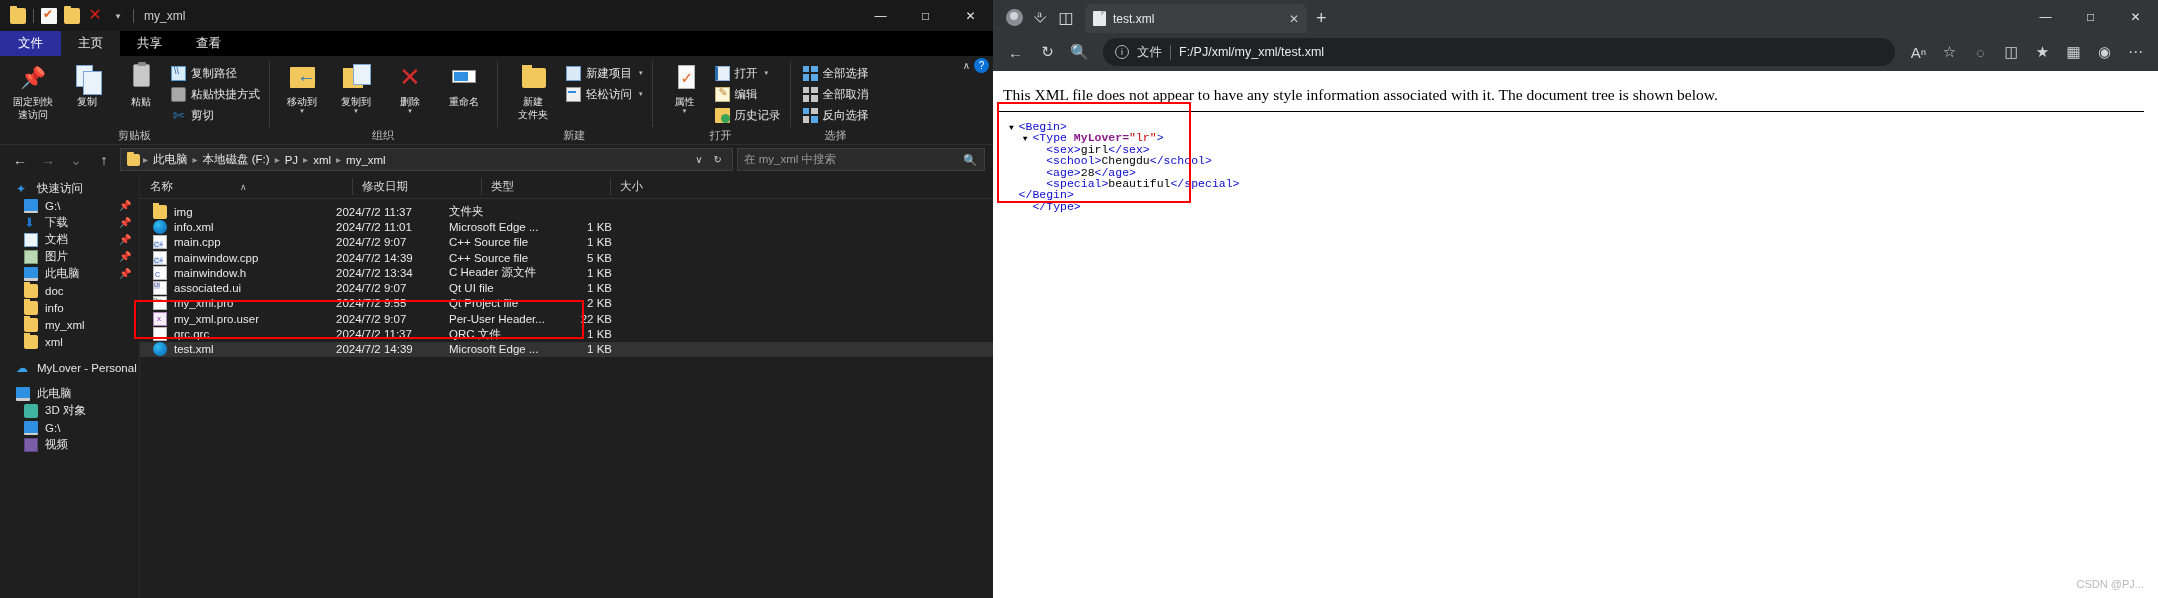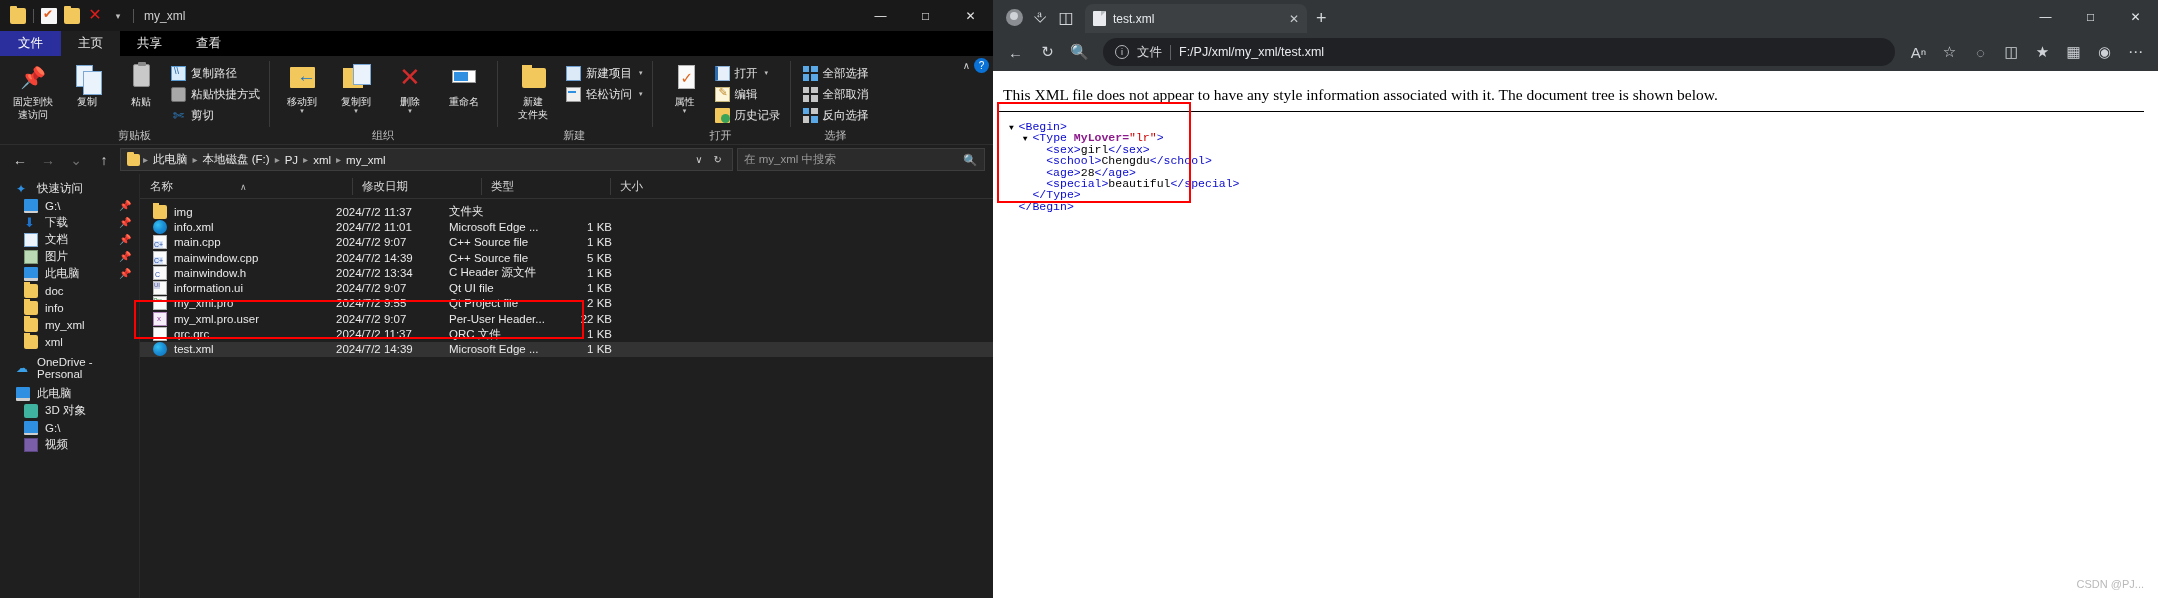--- a/index.html
+++ b/index.html
@@ -462,21 +462,21 @@
             <span class="ni ni-folder"></span>
             <span>my_xml</span>
           </div>
         <div class="navitem indent">
             <span class="ni ni-folder"></span>
             <span>xml</span>
           </div>
         <div class="navgap"></div>
         <div class="navitem">
             <span class="ni"><span class="ni-cloud">☁</span></span>
-            <span>OneDrive - Personal</span>
+            <span>MyLover - Personal</span>
           </div>
         <div class="navgap"></div>
         <div class="navitem">
             <span class="ni ni-pc"></span>
             <span>此电脑</span>
           </div>
         <div class="navitem indent">
             <span class="ni ni-3d"></span>
             <span>3D 对象</span>
           </div>
@@ -528,21 +528,21 @@
             </div>
           <div class="frow">
               <span class="fi fi-h"></span>
               <span class="fname">mainwindow.h</span>
               <span class="fdate">2024/7/2 13:34</span>
               <span class="ftype">C Header 源文件</span>
               <span class="fsize">1 KB</span>
             </div>
           <div class="frow">
               <span class="fi fi-ui"></span>
-              <span class="fname">information.ui</span>
+              <span class="fname">associated.ui</span>
               <span class="fdate">2024/7/2 9:07</span>
               <span class="ftype">Qt UI file</span>
               <span class="fsize">1 KB</span>
             </div>
           <div class="frow">
               <span class="fi fi-pro"></span>
               <span class="fname">my_xml.pro</span>
               <span class="fdate">2024/7/2 9:55</span>
               <span class="ftype">Qt Project file</span>
               <span class="fsize">2 KB</span>
@@ -621,20 +621,20 @@
     <div class="b-content">
       <div class="xml-note">This XML file does not appear to have any style information associated with it. The document tree is shown below.</div>
       <div class="xml-rule"></div>
       <div class="xml-tree" id="xml-tree">
           <div class="xline"><span></span><span class="tw">▼ </span><span class="tag">&lt;Begin&gt;</span></div>
           <div class="xline"><span>  </span><span class="tw">▼ </span><span class="tag">&lt;Type </span><span class="attr">MyLover=</span><span class="aval">"lr"</span><span class="tag">&gt;</span></div>
           <div class="xline"><span>    </span><span class="tw">  </span><span class="tag">&lt;sex&gt;</span><span class="txt">girl</span><span class="tag">&lt;/sex&gt;</span></div>
           <div class="xline"><span>    </span><span class="tw">  </span><span class="tag">&lt;school&gt;</span><span class="txt">Chengdu</span><span class="tag">&lt;/school&gt;</span></div>
           <div class="xline"><span>    </span><span class="tw">  </span><span class="tag">&lt;age&gt;</span><span class="txt">28</span><span class="tag">&lt;/age&gt;</span></div>
           <div class="xline"><span>    </span><span class="tw">  </span><span class="tag">&lt;special&gt;</span><span class="txt">beautiful</span><span class="tag">&lt;/special&gt;</span></div>
+          <div class="xline"><span></span><span class="tw">  </span><span class="tag">&lt;/Begin&gt;</span></div>
           <div class="xline"><span>  </span><span class="tw">  </span><span class="tag">&lt;/Type&gt;</span></div>
-          <div class="xline"><span></span><span class="tw">  </span><span class="tag">&lt;/Begin&gt;</span></div>
         </div>
       <div class="b-redbox" style="left:4px; top:31px; width:194px; height:101px;"></div>
       <div class="watermark">CSDN @PJ...</div>
     </div>
   </div>
 </div>
 
 </body></html>

